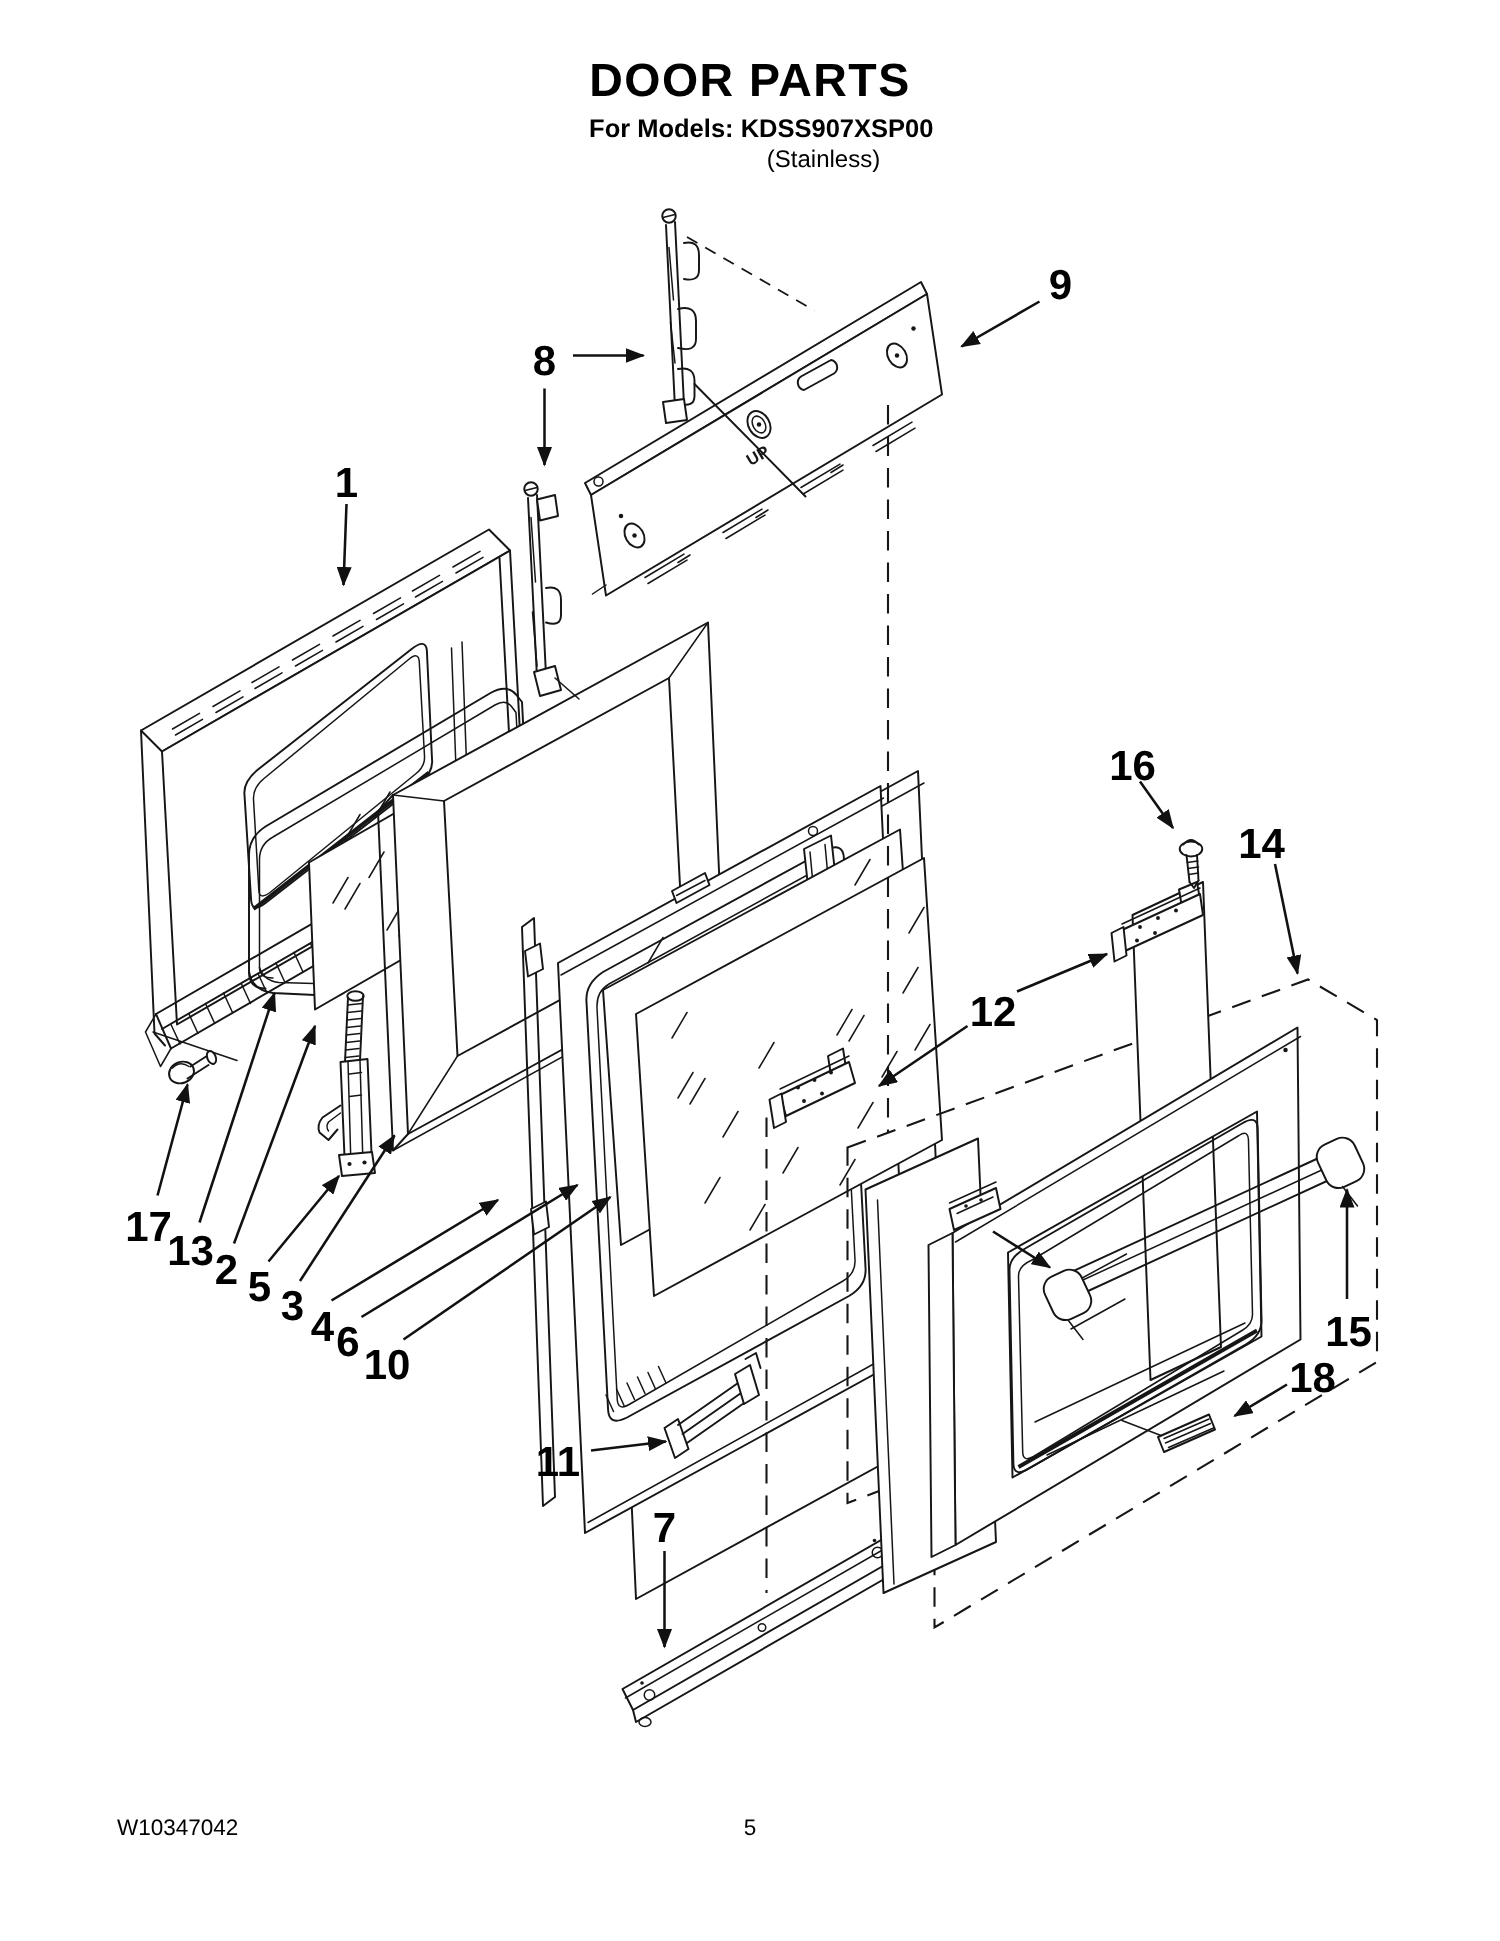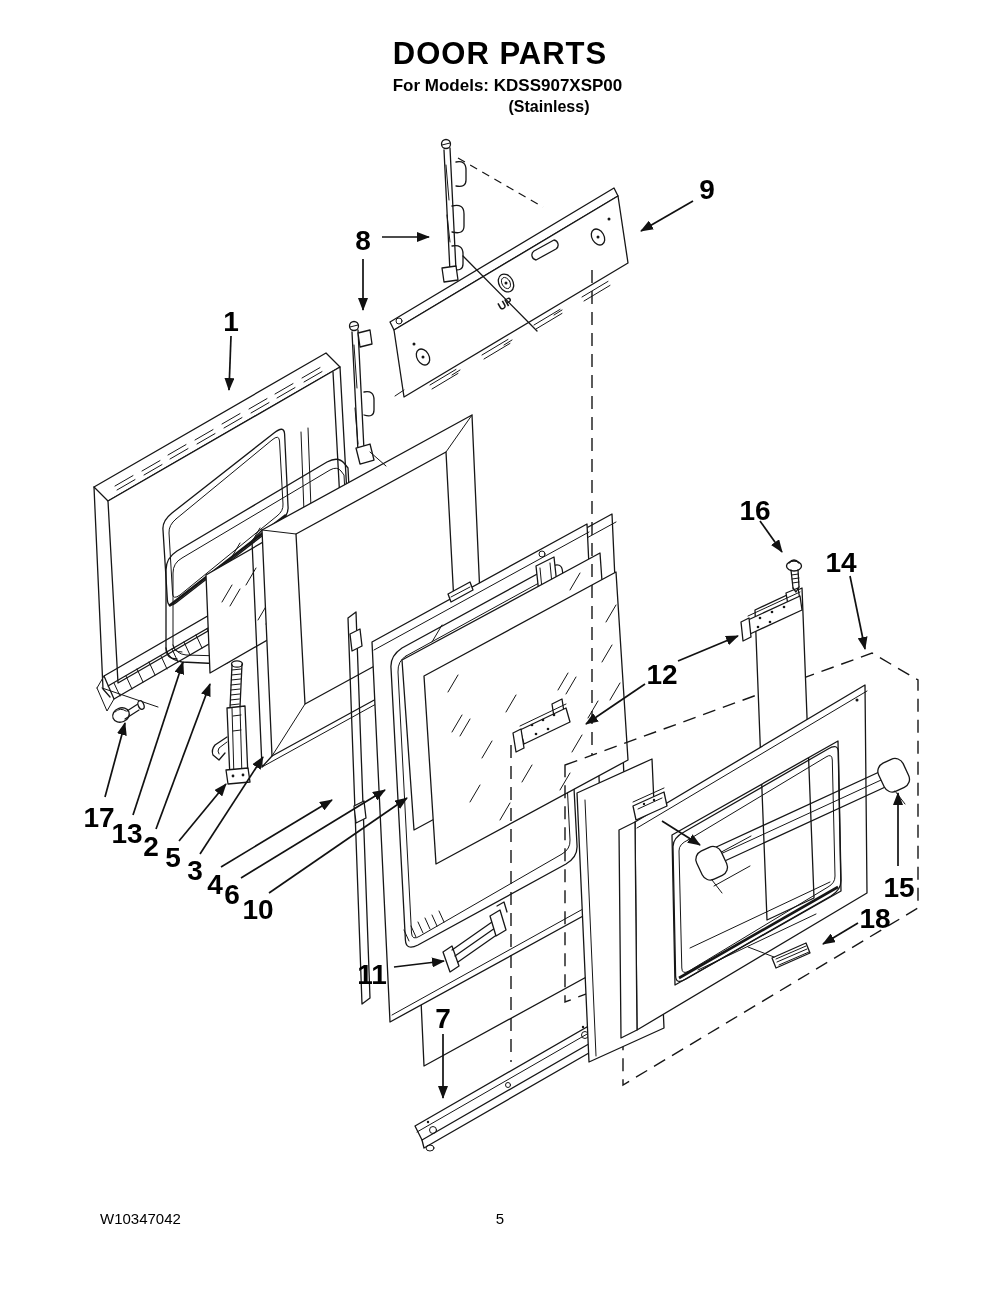--- a/index.html
+++ b/index.html
@@ -6,24 +6,24 @@
   .page{
     position:relative;width:1000px;height:1294px;margin:0 auto;
     background:#ffffff;color:#000;
     font-family:"Liberation Sans", sans-serif;
     overflow:hidden;
   }
   .hdr{position:absolute;left:0;right:0;text-align:center;}
   .hdr-title{top:36px;font-size:31px;font-weight:700;letter-spacing:1px;}
   .hdr-models{top:76px;font-size:17px;font-weight:700;margin-left:15px;}
   .hdr-finish{position:absolute;top:98px;left:549px;transform:translateX(-50%);
-    font-size:16px;font-weight:700;}
+    font-size:16px;font-weight:400;}
   .ftr-notice{position:absolute;left:0;right:0;top:1186px;text-align:center;
     font-size:12.5px;font-weight:700;letter-spacing:.4px;}
-  .ftr-doc{position:absolute;left:78px;top:1210px;font-size:15px;margin-left:22px;}
+  .ftr-doc{position:absolute;left:78px;top:1210px;font-size:15px;}
   .ftr-page{position:absolute;left:0;right:0;top:1210px;text-align:center;font-size:15px;}
   svg{position:absolute;left:0;top:0;}
   svg *{vector-effect:non-scaling-stroke;}
   .ln{fill:none;stroke:#161616;stroke-width:1.3;stroke-linecap:round;stroke-linejoin:round;}
   .thin{stroke-width:1;}
   .thick{stroke-width:2.6;}
   .wf{fill:#ffffff;stroke:#161616;stroke-width:1.3;stroke-linejoin:round;}
   .dash{fill:none;stroke:#161616;stroke-width:1.4;stroke-dasharray:13 8;}
   .dash2{fill:none;stroke:#161616;stroke-width:1.2;stroke-dasharray:8 6;}
   .arrow{fill:none;stroke:#111;stroke-width:1.7;}

